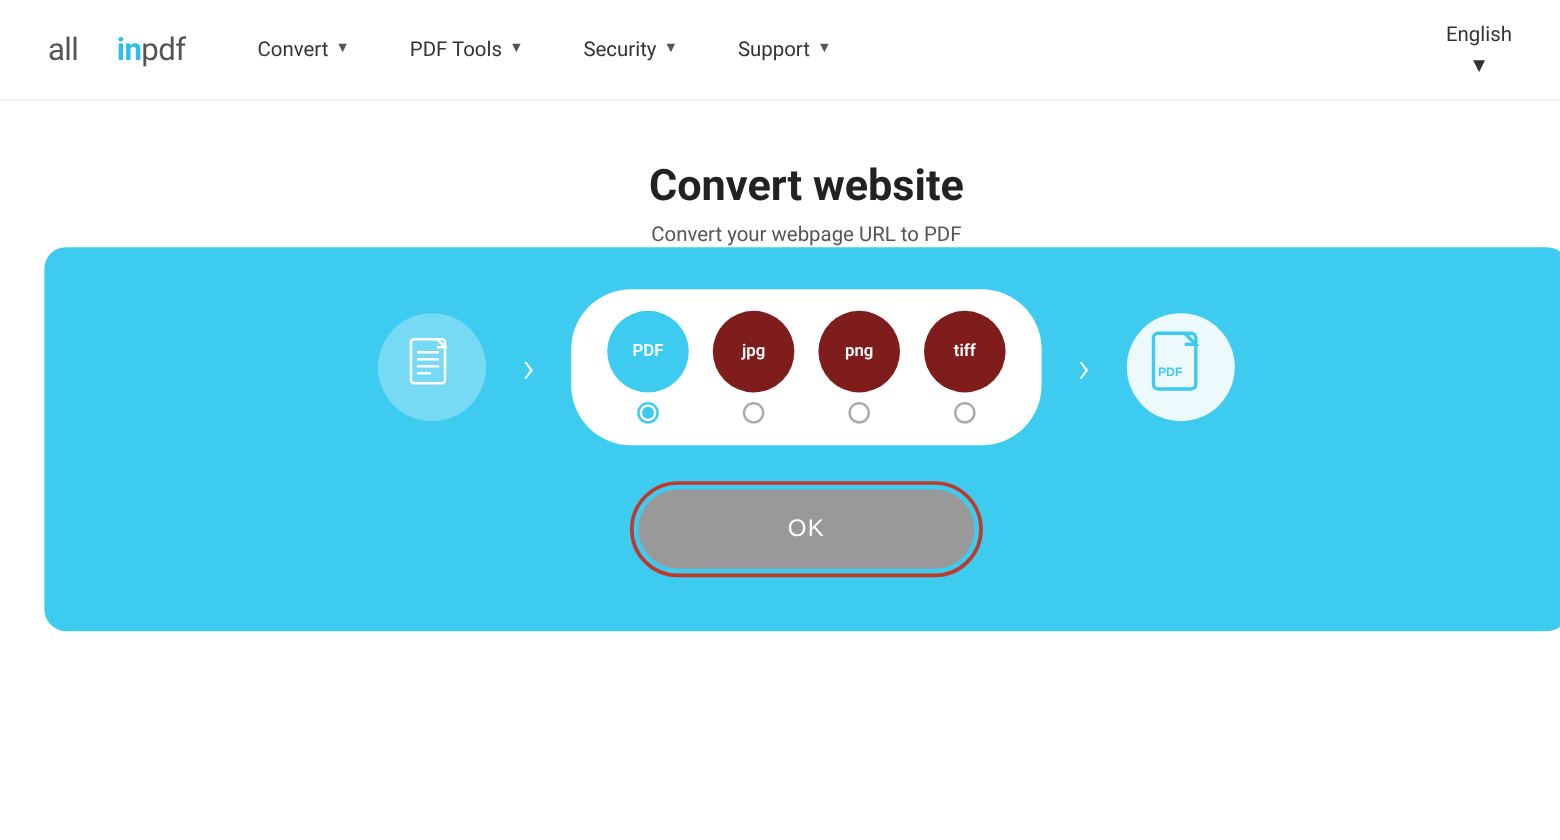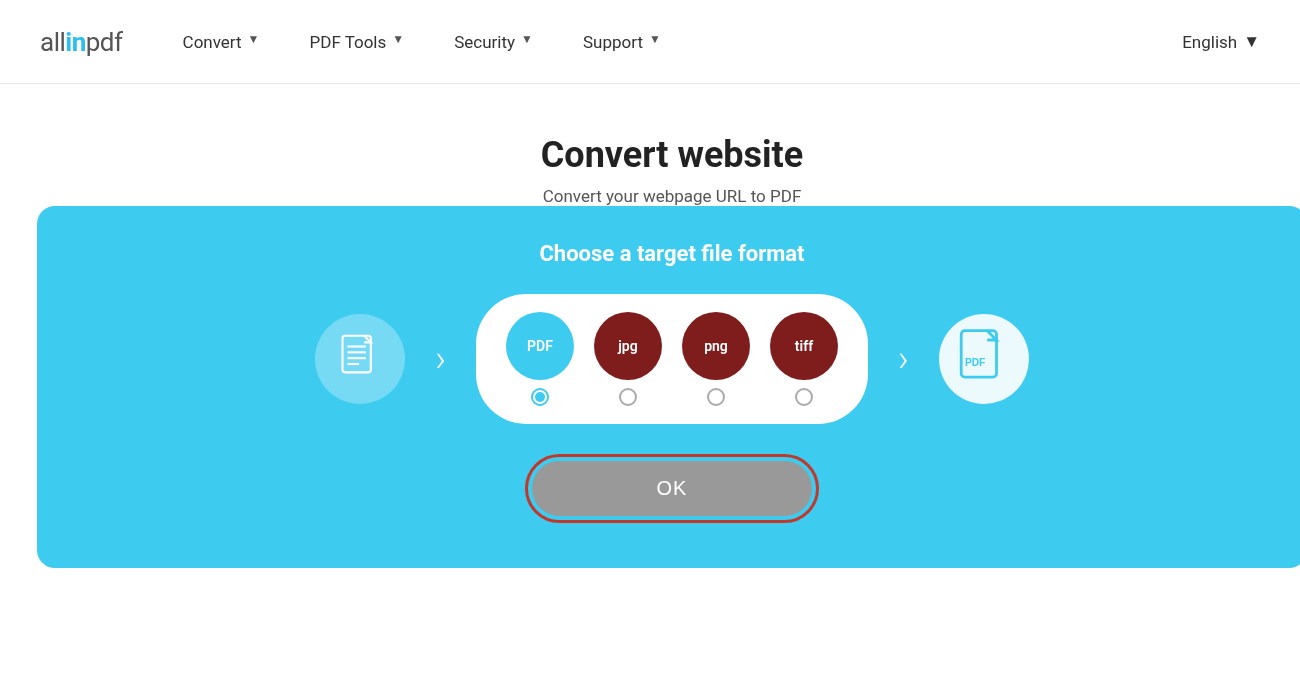--- a/index.html
+++ b/index.html
@@ -28,20 +28,21 @@
     }
     .logo-text {
       font-size: 26px;
       font-weight: 400;
       color: #555;
       letter-spacing: -0.5px;
     }
     .logo-text span.highlight {
       color: #2bbfef;
       font-weight: 700;
+      padding-left: 32px;
     }
     .nav {
       display: flex;
       align-items: center;
       gap: 50px;
       flex: 1;
     }
     .nav-item {
       display: flex;
       gap: 6px;
@@ -54,20 +55,21 @@
       font-size: 12px;
       color: #555;
     }
     .lang-selector {
       display: flex;
       align-items: center;
       gap: 6px;
       font-size: 17px;
       color: #333;
       cursor: pointer;
+      flex-direction: column;
     }
 
     
     .main-content {
       display: flex;
       flex-direction: column;
       align-items: center;
       padding-top: 50px;
       padding-left: 44px;
     }
@@ -195,21 +197,21 @@
     .ok-btn-wrapper {
       border: 3px solid #c0392b;
       border-radius: 50px;
       padding: 4px;
     }
     .ok-btn {
       background: #999;
       border: none;
       border-radius: 50px;
       width: 280px;
-      height: 55px;
+      height: 66px;
       font-size: 20px;
       color: #fff;
       cursor: pointer;
       font-weight: 400;
       letter-spacing: 1px;
     }
   </style>
 </head>
 <body>
 
@@ -241,21 +243,20 @@
     <span>English</span>
     <span class="chevron">▼</span>
   </div>
 </header>
 
 <main class="main-content">
   <h1 class="page-title">Convert website</h1>
   <p class="page-subtitle">Convert your webpage URL to PDF</p>
 
   <div class="blue-panel">
-    <div class="panel-title">Choose a target file format</div>
 
     <div class="format-row">
 
       <div class="source-icon">
         <svg viewBox="0 0 50 60" fill="none" xmlns="http://www.w3.org/2000/svg">
           <rect x="4" y="2" width="34" height="44" rx="3" fill="none" stroke="white" stroke-width="2.5"></rect>
           <line x1="10" y1="15" x2="32" y2="15" stroke="white" stroke-width="2.5"></line>
           <line x1="10" y1="22" x2="32" y2="22" stroke="white" stroke-width="2.5"></line>
           <line x1="10" y1="29" x2="32" y2="29" stroke="white" stroke-width="2.5"></line>
           <line x1="10" y1="36" x2="24" y2="36" stroke="white" stroke-width="2.5"></line>

